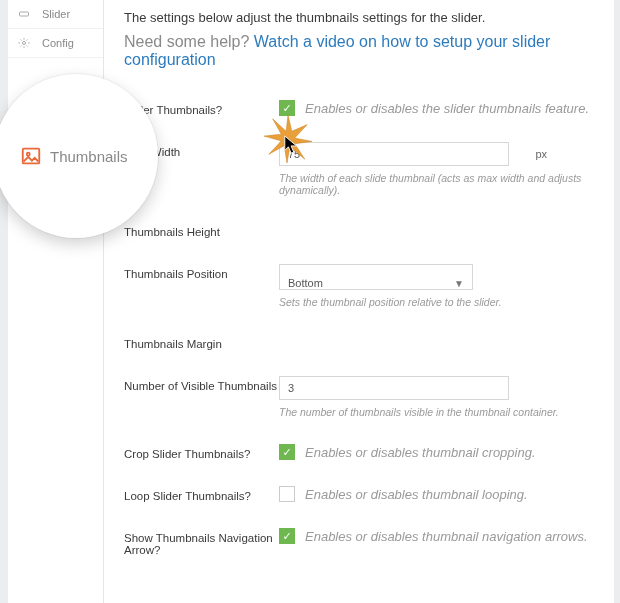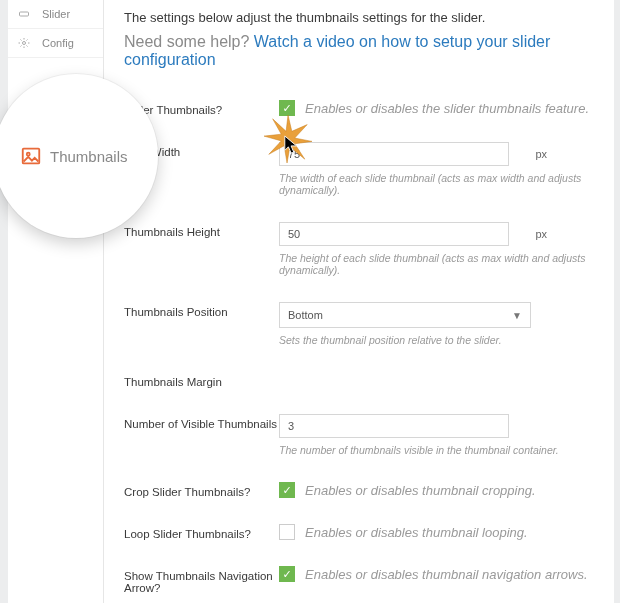--- a/index.html
+++ b/index.html
@@ -11,21 +11,21 @@
 .main{flex:1;padding:10px 20px 30px 20px;overflow:auto}
 h3.title{font-size:13px;font-weight:400;color:#3a3a3a;margin-bottom:8px}
 .help{font-size:16px;color:#8a8a8a;margin-bottom:31px}
 .help a{color:#2c7bbe;text-decoration:none;cursor:pointer}
 .row{display:flex;margin-bottom:26px}
 .row .label{flex:0 0 155px;font-size:11.5px;font-weight:400;color:#3a3a3a;padding-top:4px}
 .row .field{flex:1}
 .txtin{width:230px;height:24px;border:1px solid #d6d6d6;font-size:11px;color:#555;padding:4px 8px}
 .unit{font-size:11px;color:#666;margin-left:22px}
 .hint{font-size:10.5px;font-style:italic;color:#9a9a9a;margin-top:6px}
-.selwrap{width:252px;height:26px;border:1px solid #d6d6d6;display:flex;align-items:center;padding:0 8px;font-size:11px;color:#555;position:relative;cursor:pointer}
+.selwrap{width:194px;height:26px;border:1px solid #d6d6d6;display:flex;align-items:flex-end;padding:0 8px;font-size:11px;color:#555;position:relative;cursor:pointer}
 .selwrap .caret{position:absolute;right:8px;color:#777;font-size:10px}
 .chkline{display:flex;align-items:center;gap:10px}
 .chk{width:16px;height:16px;border:1px solid #ccc;display:inline-flex;align-items:center;justify-content:center;cursor:pointer}
 .chk.on{background:#6fb84f;border-color:#6fb84f}
 .chk.on::after{content:"✓";color:#fff;font-size:11px;line-height:1}
 .cdesc{font-size:13px;font-style:italic;color:#9a9a9a}
 
 
 .lens{position:absolute;left:-6px;top:74px;width:164px;height:164px;border-radius:50%;background:#fff;box-shadow:0 0 0 1px rgba(0,0,0,.05),0 6px 16px rgba(0,0,0,.18);display:flex;align-items:center;padding-left:26px;gap:8px}
 .lens .lbl{font-size:15px;color:#888}
@@ -78,25 +78,20 @@
       <div class="label">nails Width</div>
       <div class="field">
         <input class="txtin" value="75" style="">
         <span class="unit">px</span>
         <div class="hint">The width of each slide thumbnail (acts as max width and adjusts dynamically).</div>
       </div>
     </div>
 
     <div class="row">
       <div class="label">Thumbnails Height</div>
-      <div class="field">
-        <input class="txtin" value="50" style="">
-        <span class="unit">px</span>
-        <div class="hint">The height of each slide thumbnail (acts as max width and adjusts dynamically).</div>
-      </div>
     </div>
 
     <div class="row">
       <div class="label">Thumbnails Position</div>
       <div class="field">
         <div class="selwrap">
           <span>Bottom</span>
           <span class="caret">▼</span>
         </div>
         <div class="hint">Sets the thumbnail position relative to the slider.</div>

